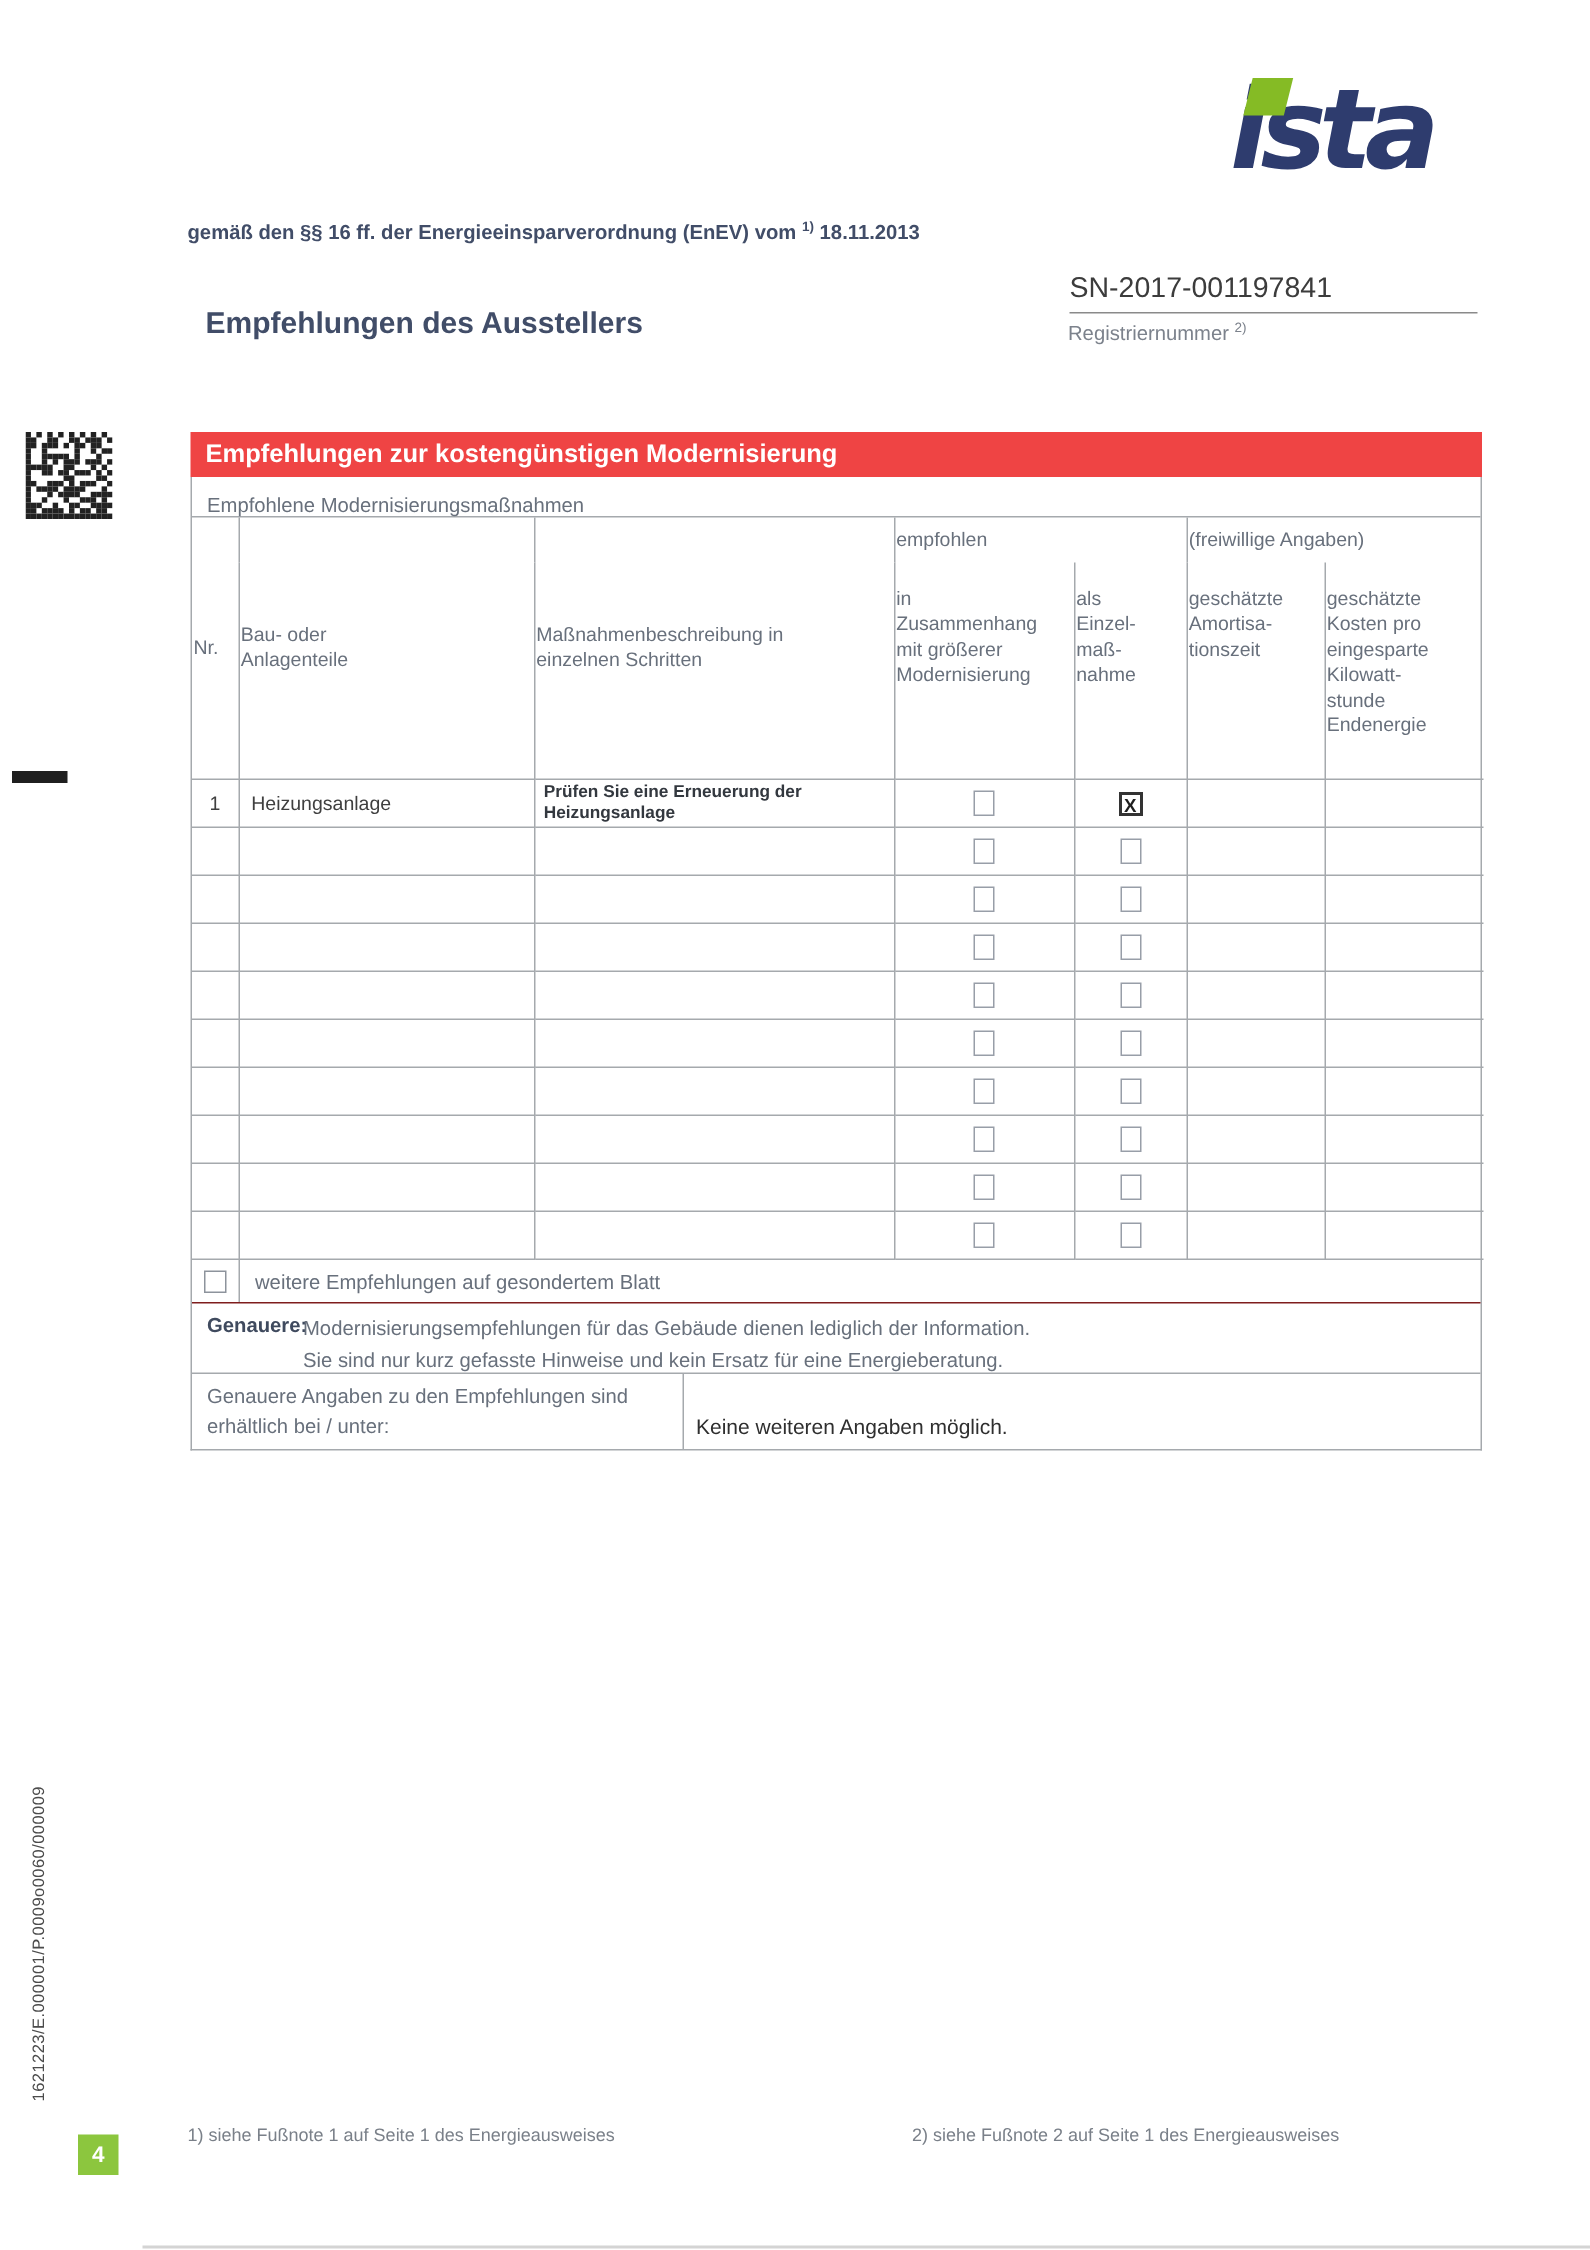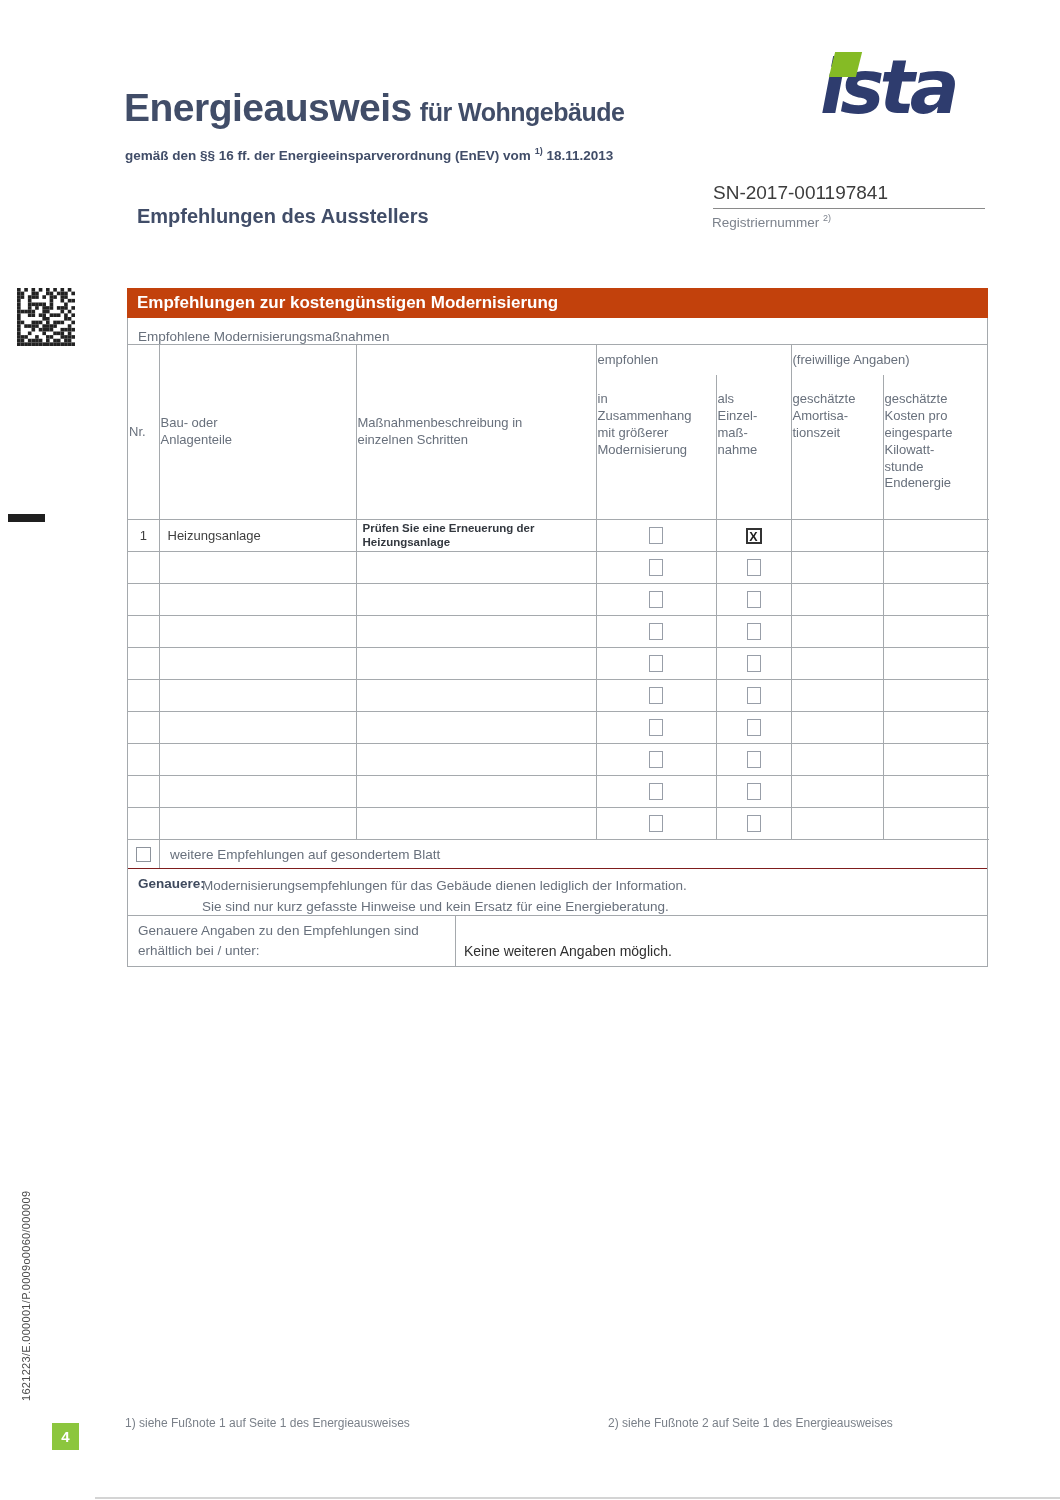--- a/index.html
+++ b/index.html
@@ -24,21 +24,21 @@
   .section-title{position:absolute;left:137px;top:205px;font-size:20px;font-weight:700;color:#414d68;}
 
   
   .barcode{position:absolute;left:17px;top:288px;}
   .reg-dash{position:absolute;left:8px;top:514px;width:37px;height:8px;background:#1f1f1f;}
   .side-code{position:absolute;left:20px;top:1163px;height:238px;writing-mode:vertical-rl;
              transform:rotate(180deg);font-size:11px;color:#4b4b4b;letter-spacing:0.3px;white-space:nowrap;}
 
   
   .block1{position:absolute;left:127px;top:288px;width:861px;}
-  .bar{height:30px;background:#c2410c;color:#ffffff;font-size:17px;font-weight:700;
+  .bar{height:30px;background:#ef4444;color:#ffffff;font-size:17px;font-weight:700;
        display:flex;align-items:center;padding-left:10px;box-sizing:border-box;}
   .bar .bar-suffix{font-size:12.5px;font-weight:700;margin-left:6px;padding-top:3px;}
   .body1{border:1px solid #a5a9ad;border-top:none;box-sizing:border-box;}
 
   .row-options{position:relative;height:30px;border-bottom:1px solid #a5a9ad;font-size:13.5px;}
   .row-options .lbl{position:absolute;left:10px;top:7px;}
   .pos-cb1{position:absolute;left:566px;top:6px;}
   .pos-lb1{position:absolute;left:596px;top:7px;}
   .pos-cb2{position:absolute;left:722px;top:6px;}
   .pos-lb2{position:absolute;left:752px;top:7px;}
@@ -94,23 +94,20 @@
   .footnote2{position:absolute;left:608px;top:1416px;font-size:12px;color:#7a8089;}
   .page-num{position:absolute;left:52px;top:1423px;width:27px;height:27px;background:#8cc63e;color:#fff;
             font-weight:700;font-size:15px;display:flex;align-items:center;justify-content:center;}
   .scan-edge{position:absolute;left:95px;right:0;bottom:1px;height:2px;background:#d4d4d4;}
 </style>
 </head>
 <body>
 
 <div class="page">
 
-  <div class="doc-title">
-    <span>Energieausweis</span><span class="suffix">für Wohngebäude</span>
-  </div>
   <div class="doc-subtitle">
     <span>gemäß den §§ 16 ff. der Energieeinsparverordnung (EnEV) vom</span>
     <sup>1)</sup>
     <span>18.11.2013</span>
   </div>
 
   <div class="logo">
     <div class="logo-text">ista</div>
     <div class="logo-dot"></div>
   </div>

